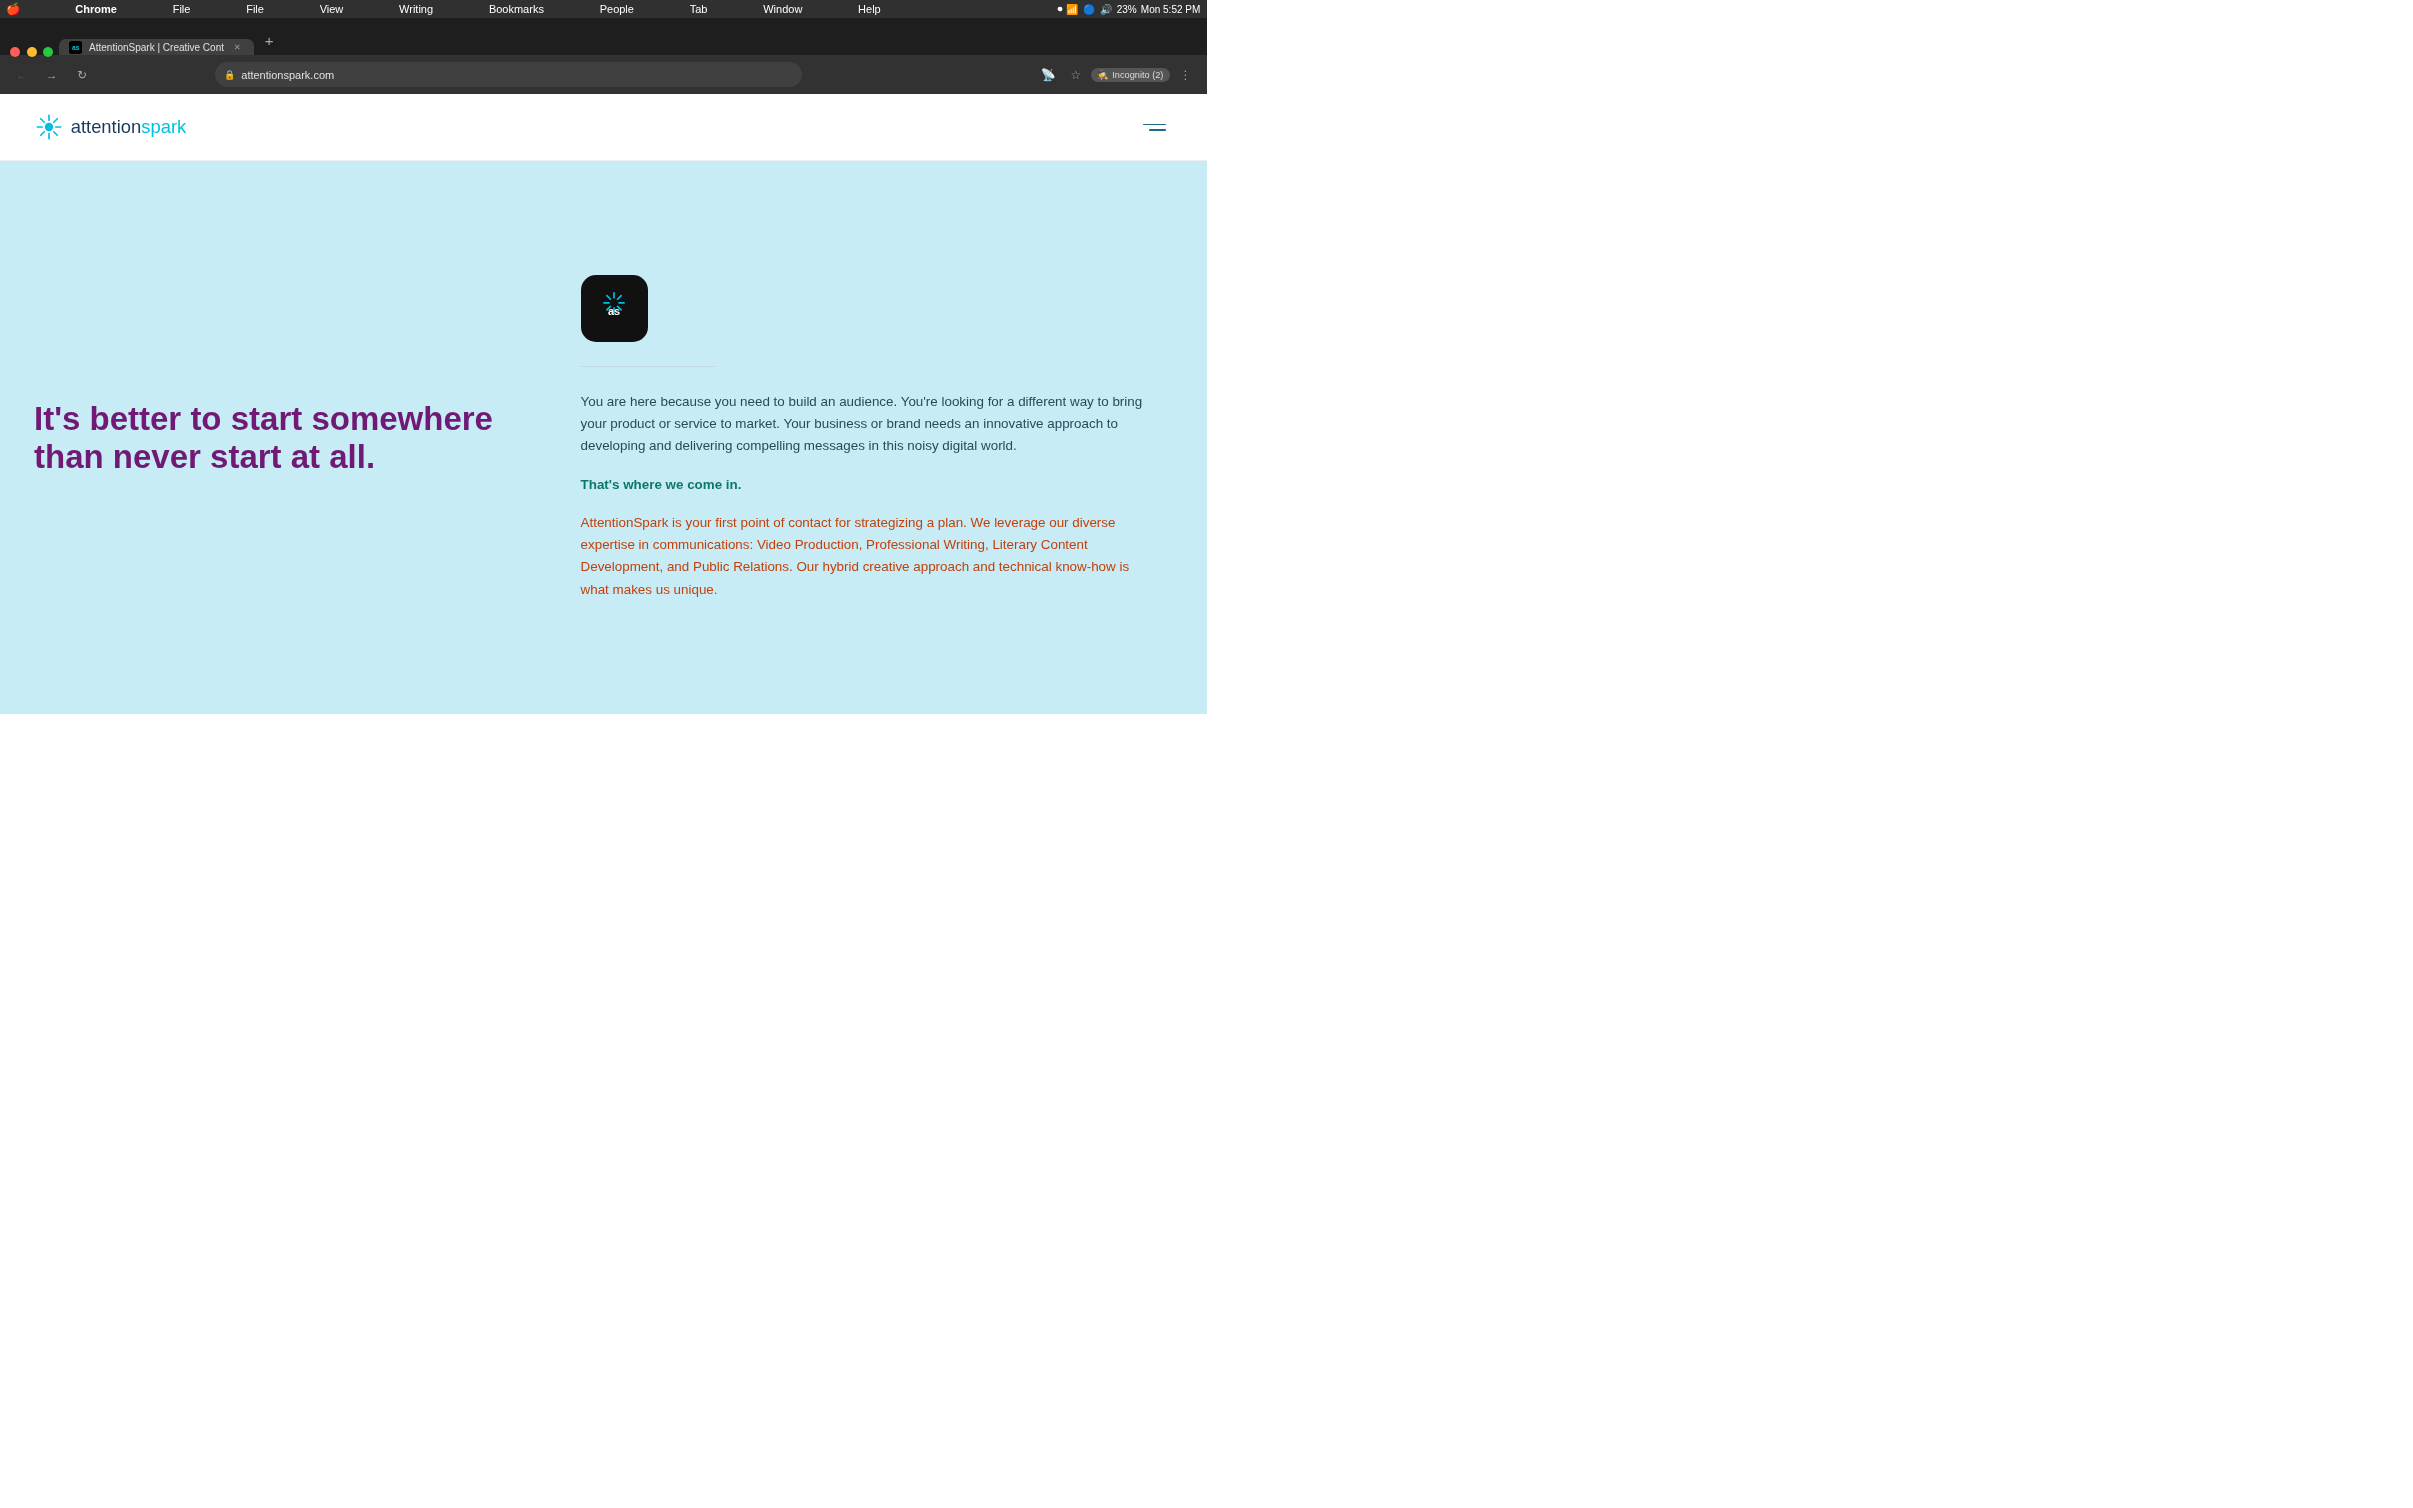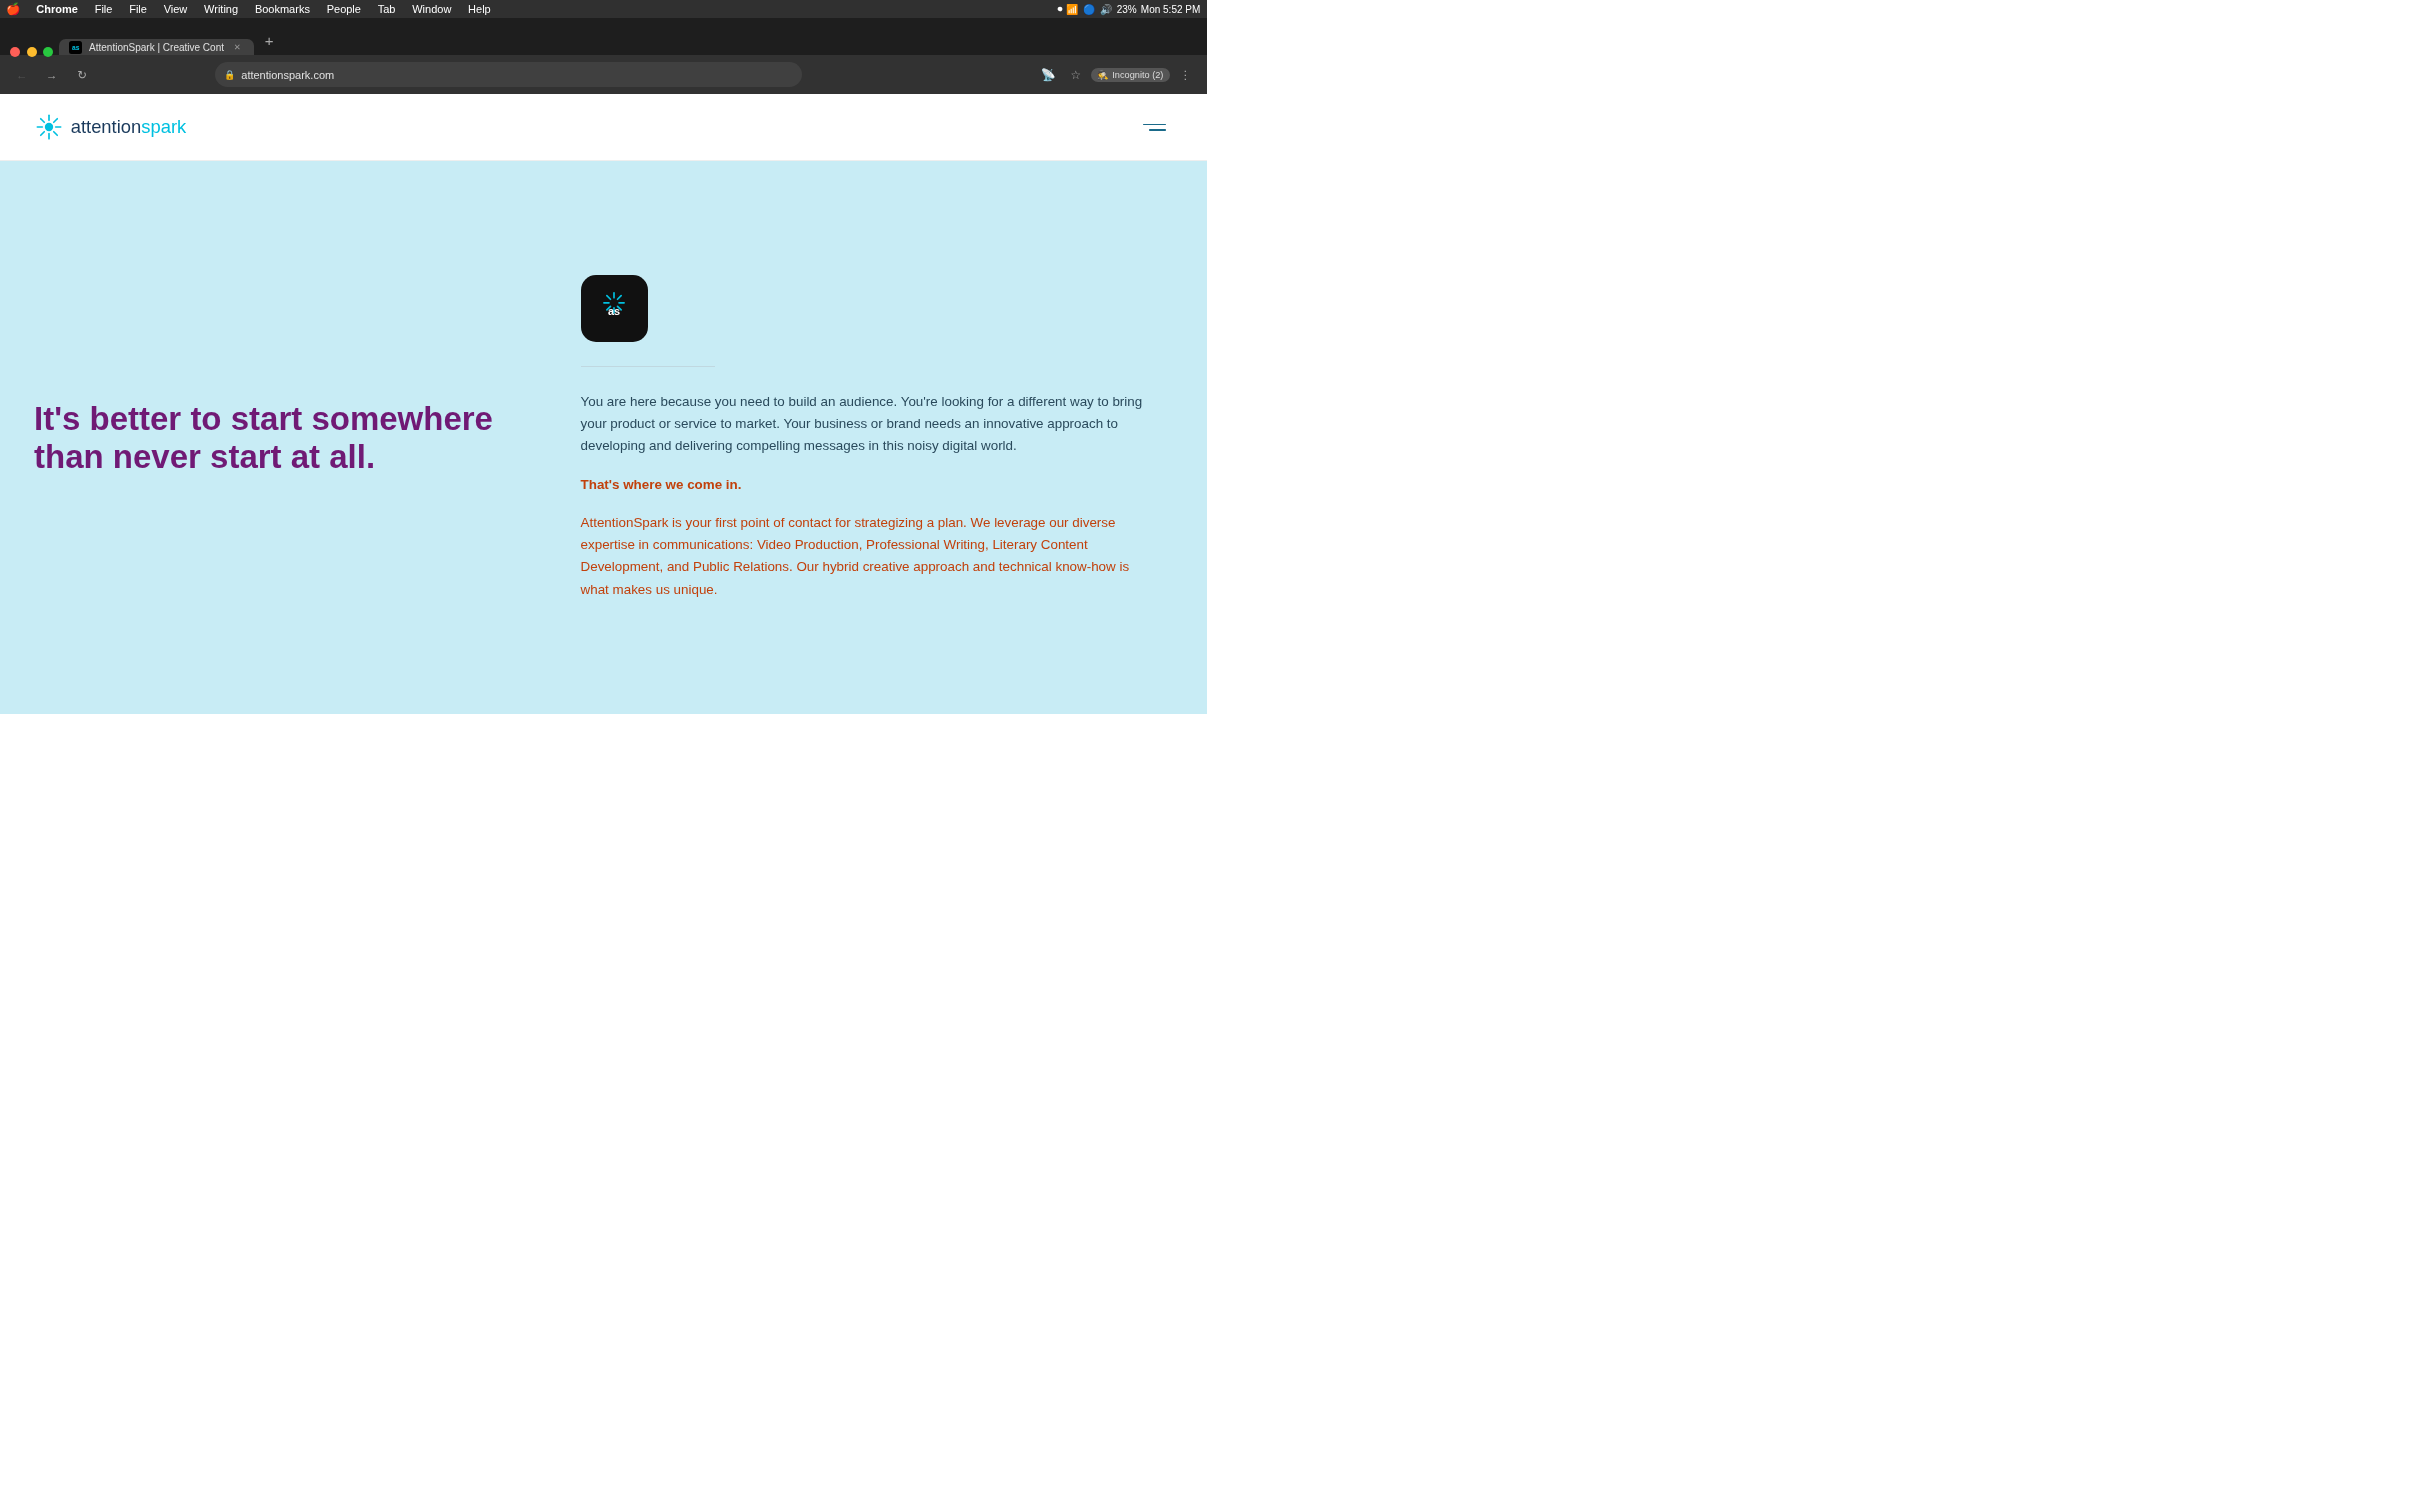--- a/index.html
+++ b/index.html
@@ -25,20 +25,21 @@
     }
     .apple-logo {
       font-size: 11.7px;
       margin-right: 5px;
       cursor: pointer;
     }
     .menu-item {
       padding: 0 6.7px;
       cursor: pointer;
       white-space: nowrap;
+      margin-left: 39px;
     }
     .menu-item.bold { font-weight: 600; }
     .menu-bar-right {
       margin-left: auto;
       display: flex;
       align-items: center;
       gap: 5px;
       font-size: 10px;
     }
     .status-icons {
@@ -290,21 +291,21 @@
       margin-bottom: 23.5px;
     }
     .hero-body-text {
       color: #2a4a5c;
       font-size: 13.4px;
       line-height: 1.65;
       margin-bottom: 20px;
       max-width: 570px;
     }
     .hero-tagline {
-      color: #c2410c;
+      color: #0f766e;
       font-size: 13.4px;
       font-weight: 700;
       margin-bottom: 20px;
     }
     .hero-description {
       color: #c2410c;
       font-size: 13.4px;
       line-height: 1.65;
       max-width: 570px;
     }

